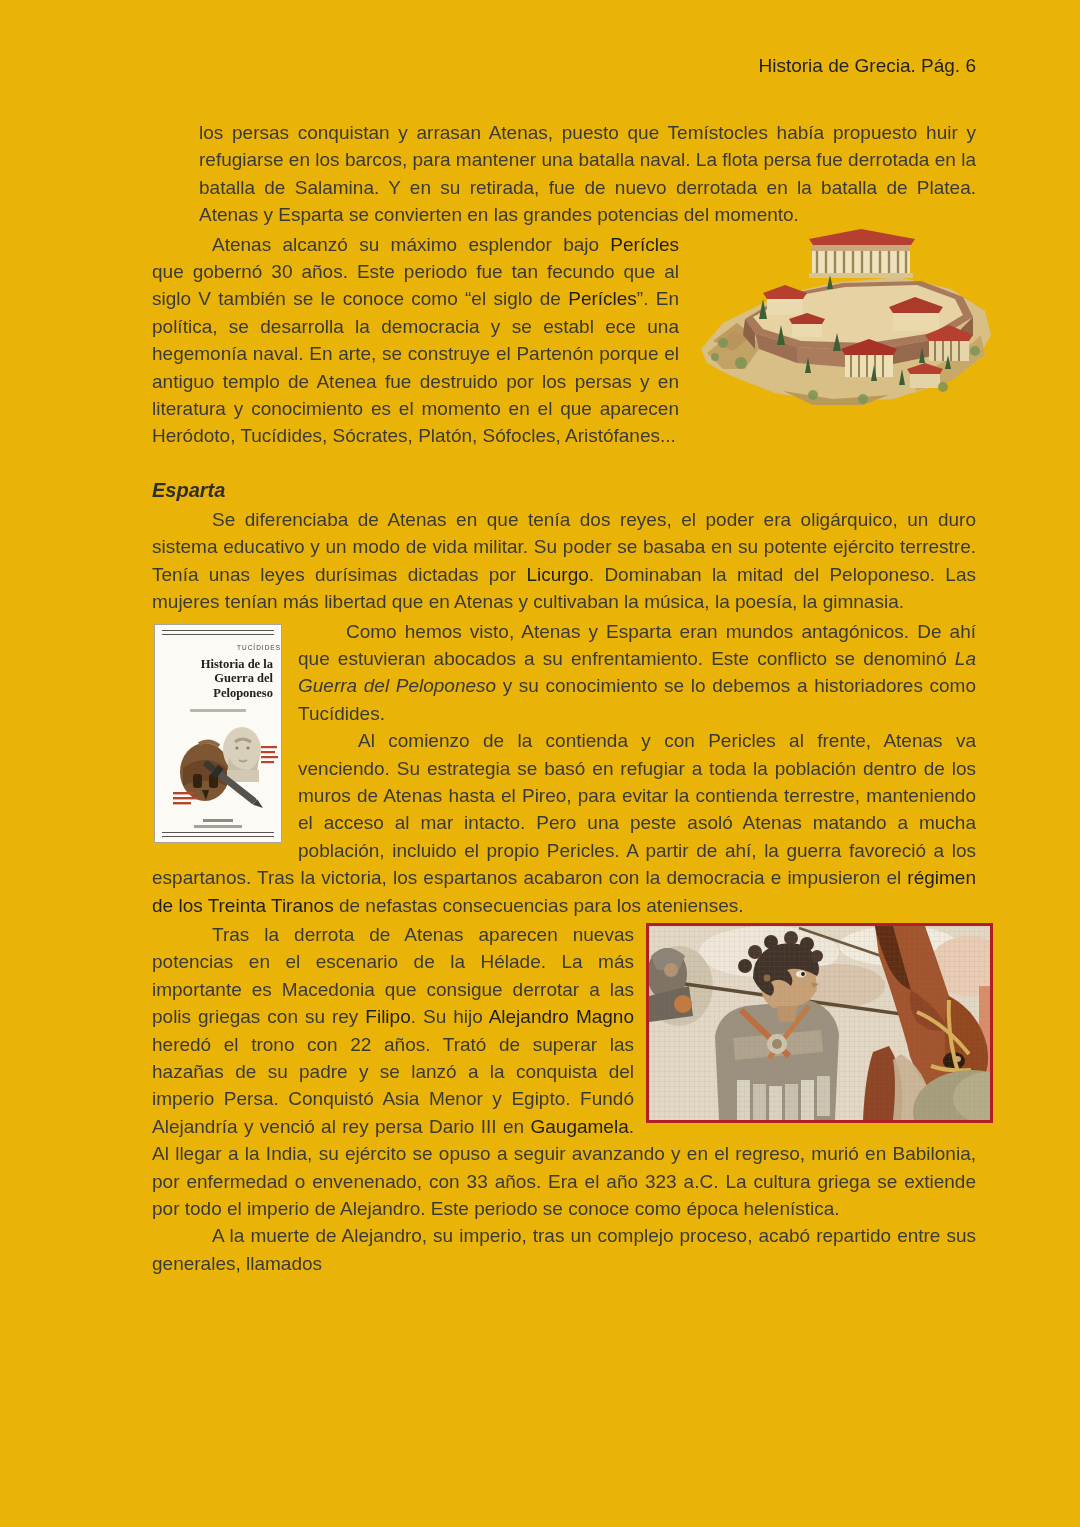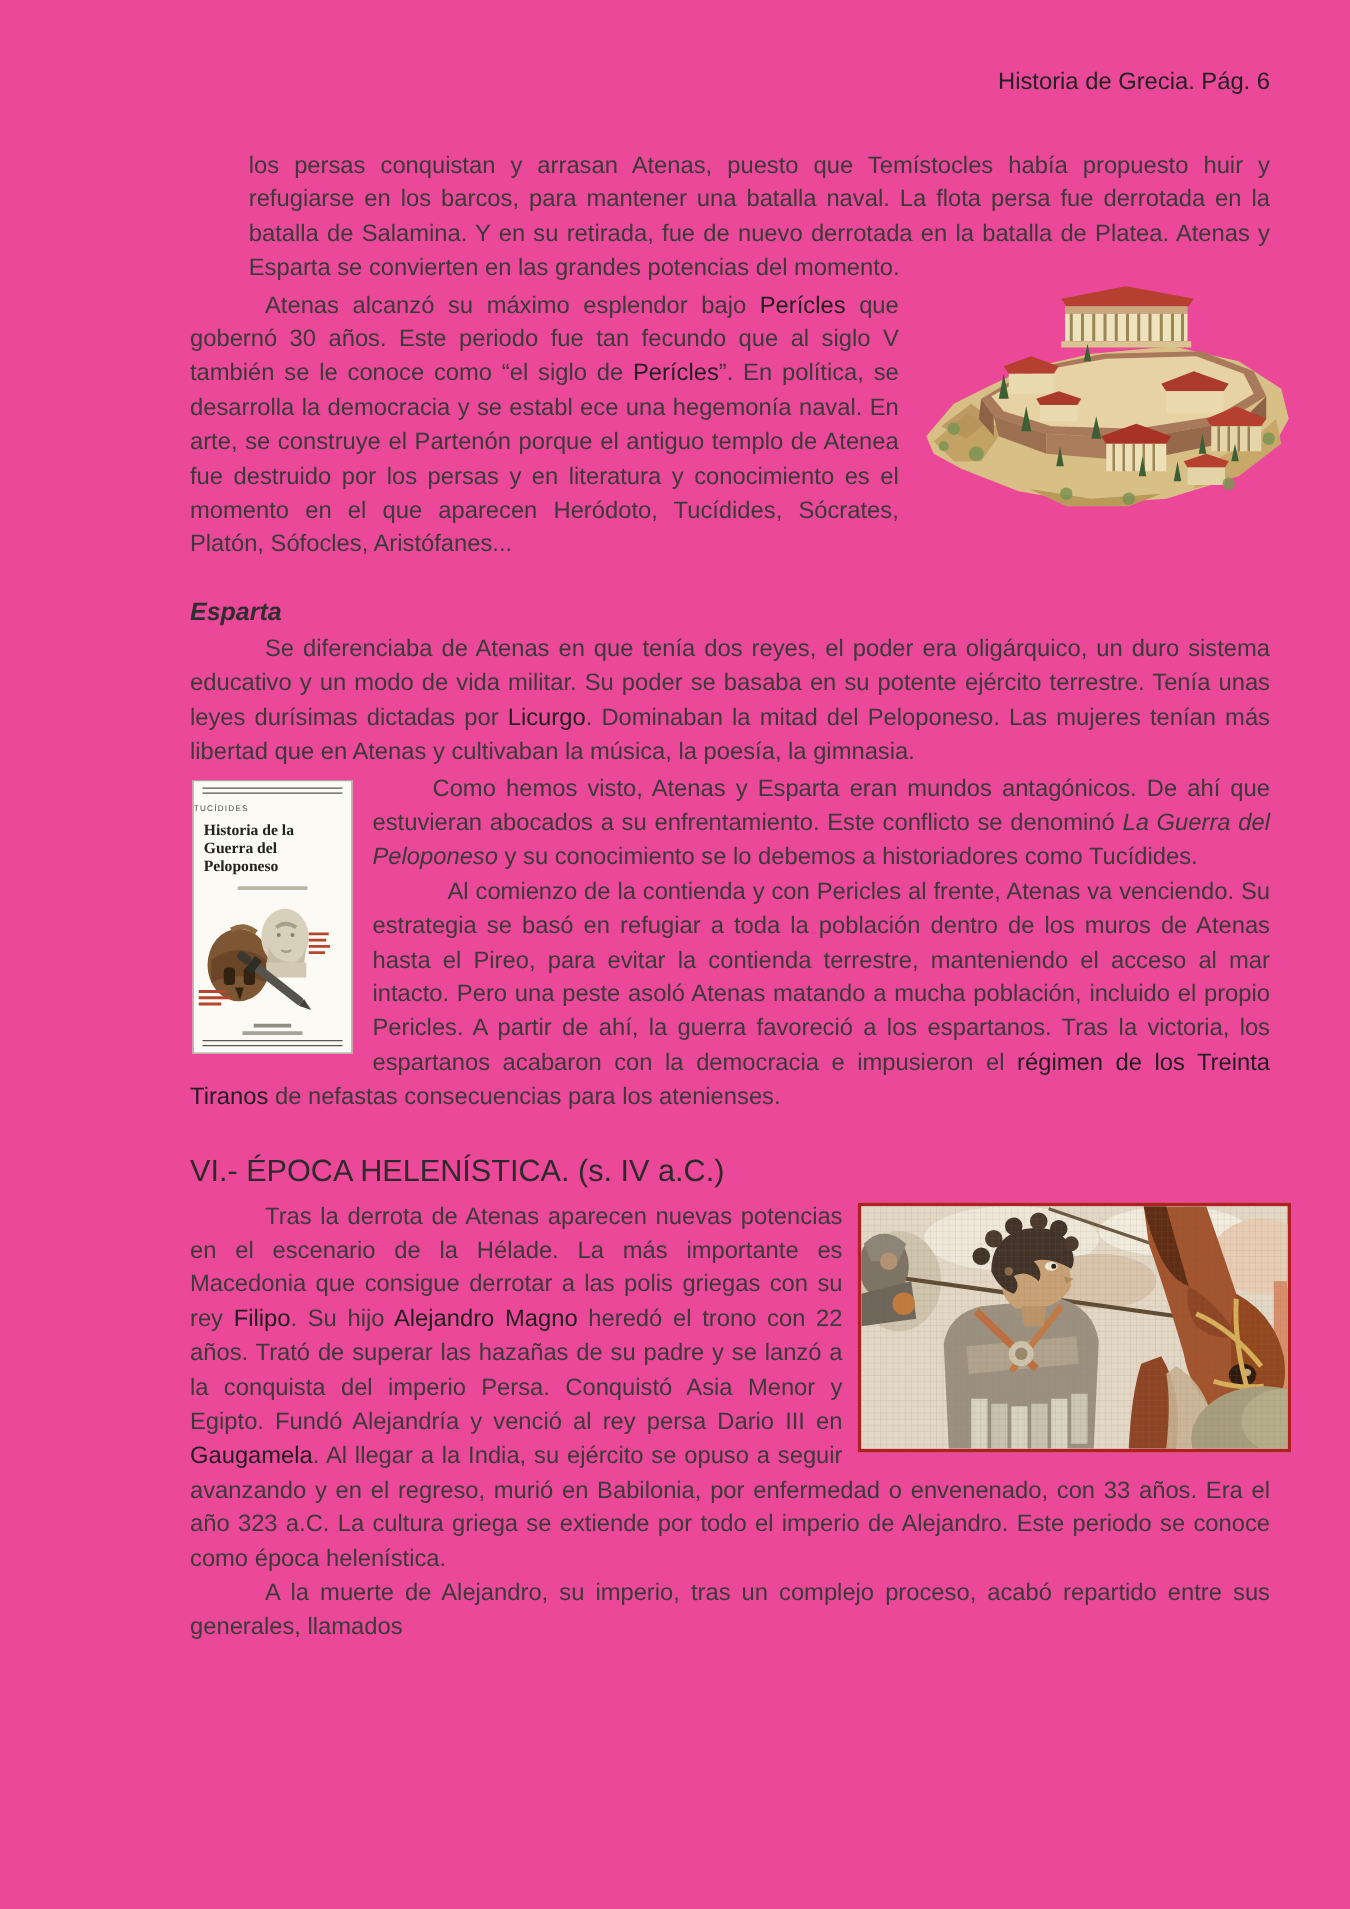--- a/index.html
+++ b/index.html
@@ -1,23 +1,23 @@
 <!DOCTYPE html>
 <html><head>
 <meta charset="utf-8">
 <style>
   html,body{margin:0;padding:0;background:#ffffff;}
   .page{
     position:relative;
     width:1080px;height:1527px;
     box-sizing:border-box;
-    padding:52px 64px 0 152px;
+    padding:52px 104px 0 152px;
     font-family:"Liberation Sans",sans-serif;
     color:#3a3a3a;
-    background:#ec4899;
+    background:#eab308;
     overflow:hidden;
   }
   .header{
     text-align:right;
     font-size:19px;line-height:27px;
     color:#222222;
   }
   .para{
     margin:0;
     font-size:19px;line-height:27.4px;
@@ -51,21 +51,21 @@
     width:305px;height:186px;
     margin:-8px -22px 6px 14px;
   }
   .bookcover{
     width:128px;height:219px;
     margin:6px 16px 4px 2px;
     background:#fbfaf4;
     border:1px solid #aaa59a;
     box-sizing:border-box;
     position:relative;
-    text-align:left;
+    text-align:right;
   }
   .book-rule{height:3px;border-top:1px solid #5a5550;border-bottom:1px solid #5a5550;margin:5px 7px 0 7px;}
   .book-rule.bottom{position:absolute;bottom:5px;left:0;right:0;margin:0 7px;}
   .book-author{margin-top:9px;font-size:6.5px;letter-spacing:1px;color:#4a453d;}
   .book-title{
     margin:6px 8px 0 8px;
     font-family:"Liberation Serif",serif;
     font-weight:bold;
     font-size:12.5px;line-height:14.5px;
     color:#25211c;
@@ -235,21 +235,20 @@
       <div class="book-pub">
         <div class="l1"></div>
           <div class="l2"></div>
       </div>
       <div class="book-rule bottom"></div>
     </div>
     <p class="para" style="text-indent:48px;"><span>Como hemos visto, Atenas y Esparta eran mundos antagónicos. De ahí que estuvieran abocados a su enfrentamiento. Este conflicto  se denominó </span><span class="i">La Guerra del Peloponeso</span><span> y su conocimiento se lo debemos a historiadores como Tucídides.</span></p>
     <p class="para indent"><span>Al comienzo de la contienda y con Pericles al frente, Atenas va venciendo. Su estrategia se basó en refugiar a toda la población dentro de los muros de Atenas hasta el Pireo, para evitar la contienda terrestre, manteniendo el acceso al mar intacto. Pero una peste asoló Atenas matando a mucha población, incluido el propio Pericles. A  partir de ahí, la guerra favoreció a los espartanos. Tras la victoria, los espartanos acabaron con la democracia e impusieron el </span><span class="b">régimen de los Treinta Tiranos</span><span> de nefastas consecuencias para los atenienses.</span></p>
   </div>
 
-  <h2 class="h-big">VI.- ÉPOCA HELENÍSTICA. (s. IV a.C.)</h2>
   <div class="flow">
     <div class="float-right mosaic">
       <svg viewBox="0 0 341 194" width="341" height="194" xmlns="http://www.w3.org/2000/svg">
         <defs>
           <pattern id="tess" width="5" height="5" patternUnits="userSpaceOnUse">
             <path d="M5,0 H0 V5" fill="none" stroke="#8a7560" stroke-width="0.6" opacity="0.28"></path>
           </pattern>
         </defs>
         <rect width="341" height="194" fill="#e3d8c6"></rect>
         <g>

